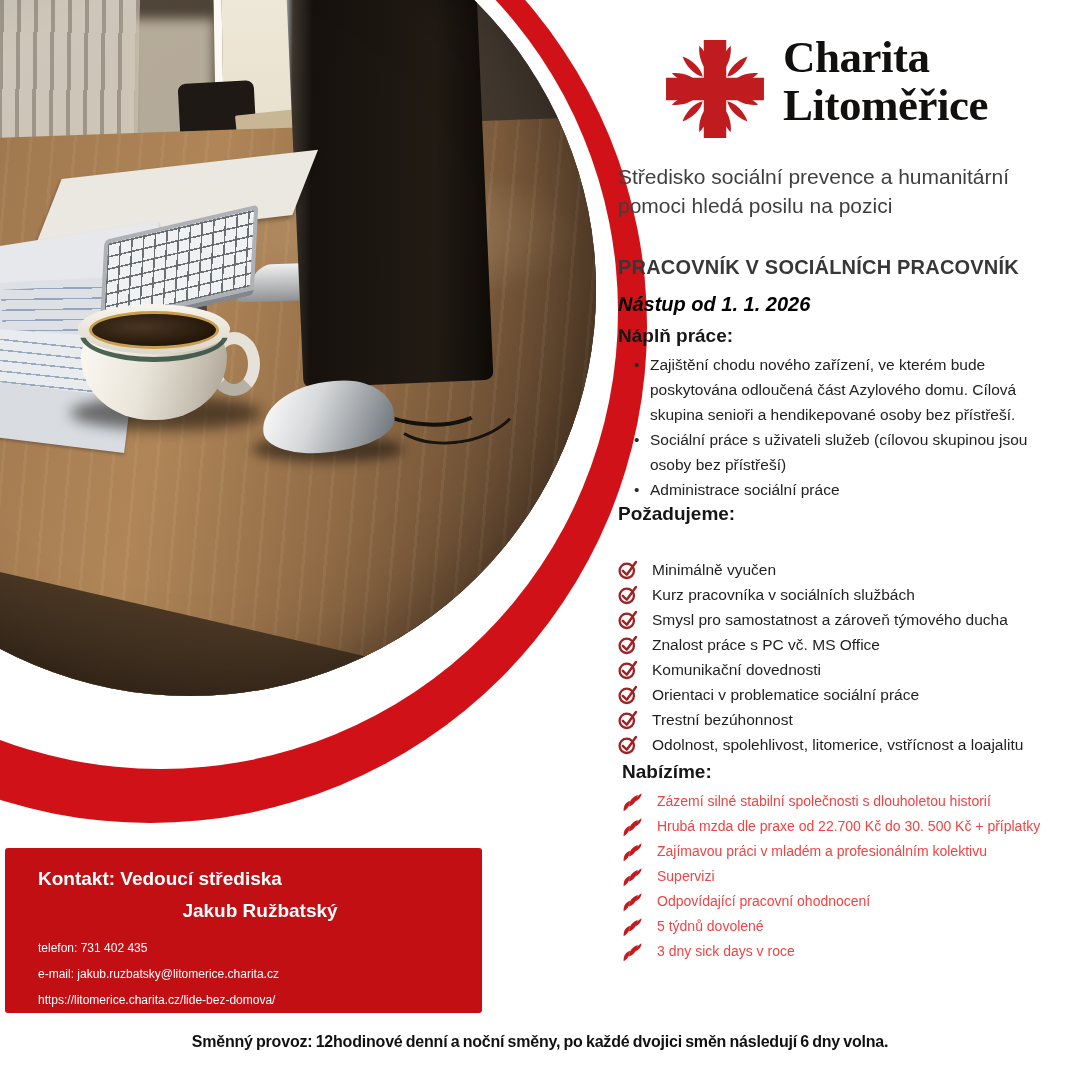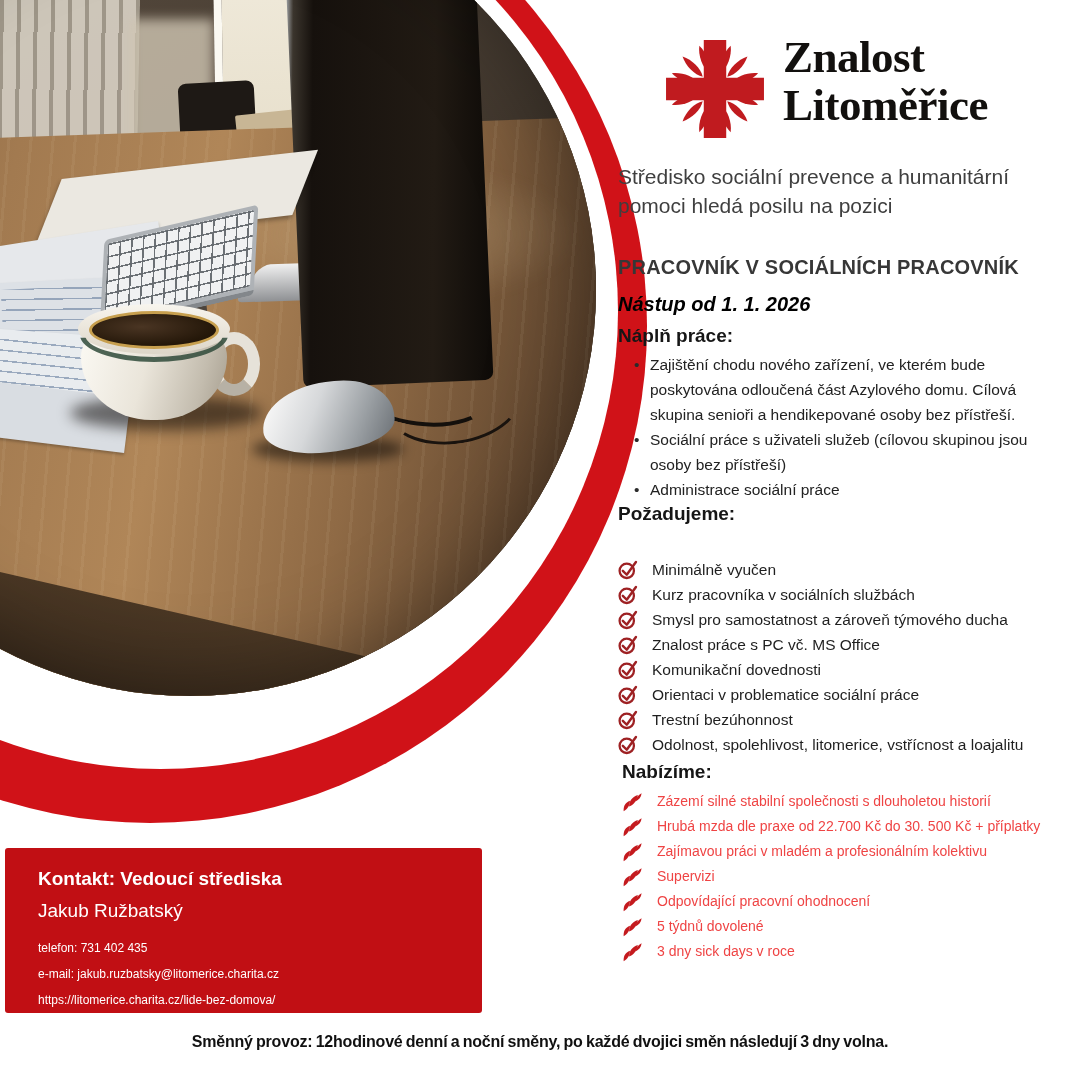--- a/index.html
+++ b/index.html
@@ -110,21 +110,21 @@
 
   .offer-list{left:622px;top:789px;width:440px;}
   .offer-row{display:flex;align-items:flex-start;min-height:25px;}
   .offer-row svg{flex:0 0 20px;width:20px;height:20px;margin:3px 15px 0 0;}
   .offer-text{font-size:14px;line-height:25px;color:#ef4444;width:402px;}
 
   
   .contact{position:absolute;left:5px;top:848px;width:477px;height:165px;background:#c10f14;
     border-radius:3px;z-index:6;color:#ffffff;padding:20px 0 0 33px;box-sizing:border-box;}
   .contact .c-head{font-size:19px;font-weight:bold;margin-bottom:10px;}
-  .contact .c-name{font-size:19px;font-weight:normal;margin-bottom:13px;}
+  .contact .c-name{font-size:19px;font-weight:bold;margin-bottom:13px;text-align:center;}
   .contact .c-line{font-size:12px;line-height:26px;font-weight:400;}
 
   
   .footer{position:absolute;left:0;top:1033px;width:1080px;text-align:center;z-index:5;
     font-size:16px;font-weight:bold;color:#111;letter-spacing:-.2px;word-spacing:-1px;}
 </style>
 </head>
 <body>
 
 <div class="canvas">
@@ -186,21 +186,21 @@
         <use href="#petal" transform="rotate(200 50 50)"></use>
           <use href="#petal" transform="rotate(225 50 50)"></use>
           <use href="#petal" transform="rotate(250 50 50)"></use>
         <use href="#petal" transform="rotate(290 50 50)"></use>
           <use href="#petal" transform="rotate(315 50 50)"></use>
           <use href="#petal" transform="rotate(340 50 50)"></use>
       </g>
       <path d="M39,2 h22 v37 h37 v22 h-37 v37 h-22 v-37 h-37 v-22 h37 z" fill="#c01b1f"></path>
     </svg>
     <div class="brand-text">
-      <div>Znalost</div>
+      <div>Charita</div>
       <div>Litoměřice</div>
     </div>
   </div>
 
   <div class="col intro">Středisko sociální prevence a humanitární pomoci hledá posilu na pozici</div>
   <div class="col pos-title">PRACOVNÍK V SOCIÁLNÍCH PRACOVNÍK</div>
   <div class="col start-date">Nástup od 1. 1. 2026</div>
 
   <div class="col sec-h h-duties">Náplň práce:</div>
   <ul class="col plainlist duties">
@@ -358,15 +358,15 @@
     </ul>
 
   <div class="contact">
     <div class="c-head">Kontakt: Vedoucí střediska</div>
     <div class="c-name">Jakub Ružbatský</div>
     <div class="c-line">telefon: 731 402 435</div>
     <div class="c-line">e-mail: jakub.ruzbatsky@litomerice.charita.cz</div>
     <div class="c-line">https://litomerice.charita.cz/lide-bez-domova/</div>
   </div>
 
-  <div class="footer">Směnný provoz: 12hodinové denní a noční směny, po každé dvojici směn následují 3 dny volna.</div>
+  <div class="footer">Směnný provoz: 12hodinové denní a noční směny, po každé dvojici směn následují 6 dny volna.</div>
 
 </div>
 
 </body></html>

